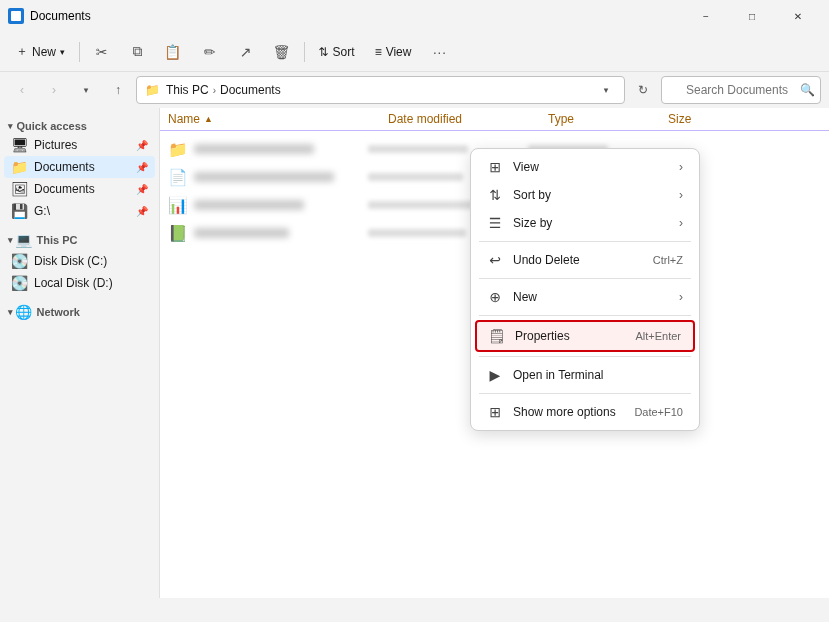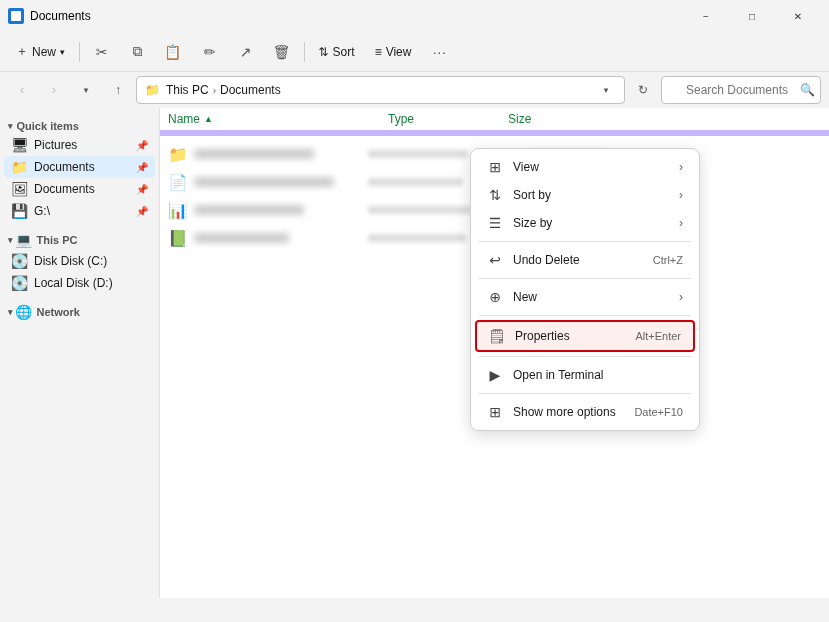--- a/index.html
+++ b/index.html
@@ -74,22 +74,22 @@
       font-size: 12px; color: #1a1a1a; position: relative;
     }
     .sidebar-item.active { background: #ddeeff; }
     .sidebar-item .pin { position: absolute; right: 6px; color: #888; font-size: 10px; }
     .sidebar-icon { width: 16px; height: 16px; display: flex; align-items: center; justify-content: center; font-size: 14px; }
     .sidebar-section { padding: 4px 8px 2px 8px; font-size: 11px; font-weight: 600; color: #555; display: flex; align-items: center; gap: 4px; cursor: pointer; }
 
     
     .file-area { flex: 1; background: white; position: relative; overflow: hidden; }
     .file-header {
-      display: flex; align-items: center; border-bottom: 6px solid #c4b5fd;
-      padding: 4px 8px; font-size: 12px; color: #15803d; background: white;
+      display: flex; align-items: center; border-bottom: 1px solid #c4b5fd;
+      padding: 4px 8px; font-size: 12px; color: #a16207; background: white;
     }
     .file-header-col { display: flex; align-items: center; gap: 4px; }
     .col-name { width: 220px; }
     .col-date { width: 160px; }
     .col-type { width: 120px; }
     .col-size { width: 80px; }
     .file-list { padding: 4px 0; }
     .file-row {
       display: flex; align-items: center; padding: 3px 8px;
       cursor: pointer; font-size: 12px; height: 28px;
@@ -205,21 +205,21 @@
     <input type="text" class="search-box" placeholder="Search Documents" style="">
     <span class="search-icon-abs">🔍</span>
   </div>
 </div>
 
 <div class="main-layout">
 
   <div class="sidebar">
     <div class="sidebar-section">
       <span style="font-size:9px;">▾</span>
-      <span>Quick items</span>
+      <span>Quick access</span>
     </div>
     <div class="sidebar-item">
       <span class="sidebar-icon">🖥</span>
       <span>Pictures</span>
       <span class="pin">📌</span>
     </div>
     <div class="sidebar-item active">
       <span class="sidebar-icon">📁</span>
       <span>Documents</span>
       <span class="pin">📌</span>
@@ -256,20 +256,23 @@
     </div>
   </div>
 
   <div class="file-area">
 
     <div class="file-header">
       <div class="file-header-col col-name">
         <span>Name</span>
         <span style="font-size:9px;">▲</span>
       </div>
+      <div class="file-header-col col-date">
+        <span>Date modified</span>
+      </div>
       <div class="file-header-col col-type">
         <span>Type</span>
       </div>
       <div class="file-header-col col-size">
         <span>Size</span>
       </div>
     </div>
 
     <div class="file-list">
       <div class="file-row">

